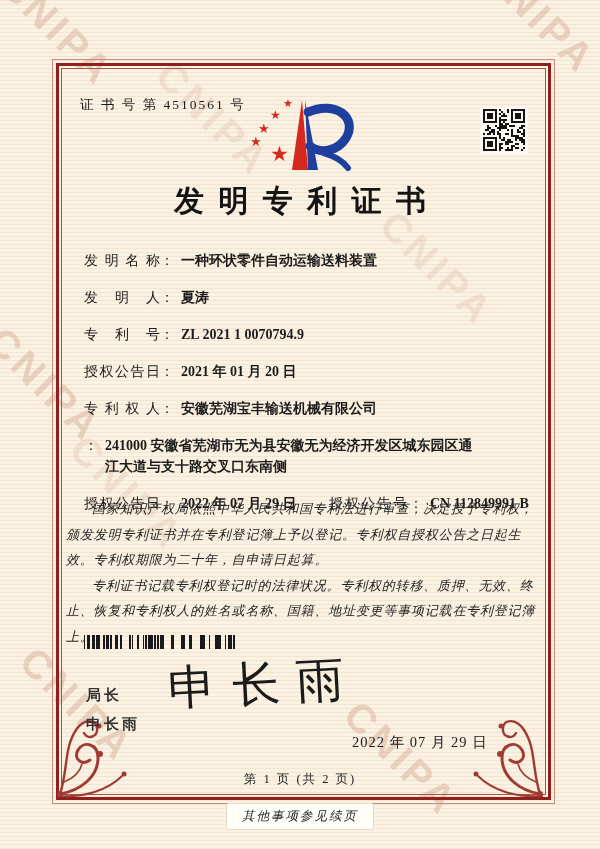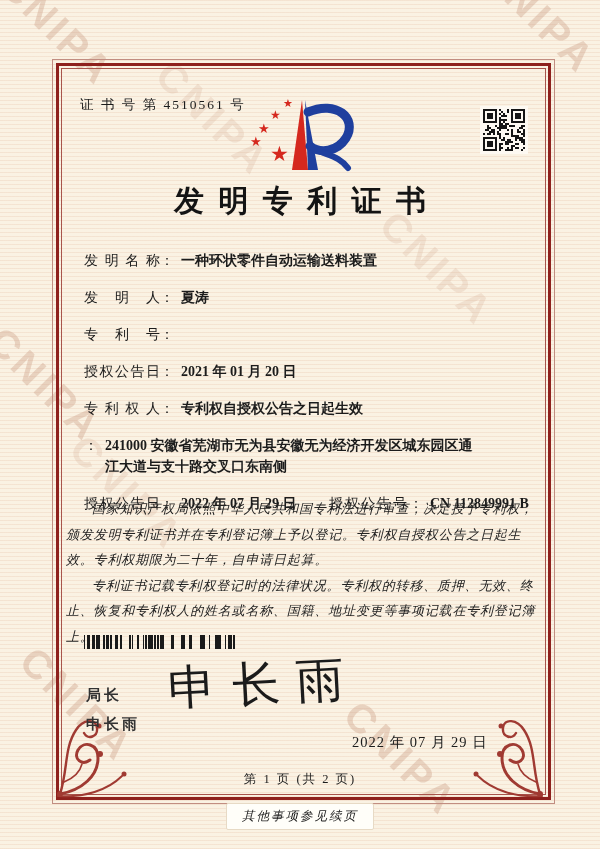--- a/index.html
+++ b/index.html
@@ -263,30 +263,31 @@
         <span class="val">一种环状零件自动运输送料装置</span>
     </div>
     <div class="row">
       <span class="lbl">发明人</span>
         <span class="colon">：</span>
         <span class="val">夏涛</span>
     </div>
     <div class="row">
       <span class="lbl">专利号</span>
         <span class="colon">：</span>
+        <span class="val">ZL 2021 1 0070794.9</span>
     </div>
     <div class="row">
       <span class="lbl">授权公告日</span>
         <span class="colon">：</span>
         <span class="val">2021 年 01 月 20 日</span>
     </div>
     <div class="row">
       <span class="lbl">专利权人</span>
         <span class="colon">：</span>
-        <span class="val">专利权自授权公告之日起生效</span>
+        <span class="val">安徽芜湖宝丰输送机械有限公司</span>
     </div>
     <div class="row">
         <span class="colon">：</span>
         <span class="val">241000 安徽省芜湖市无为县安徽无为经济开发区城东园区通江大道与支十路交叉口东南侧</span>
     </div>
     <div class="row grant">
       <span class="lbl">授权公告日</span>
         <span class="colon">：</span>
         <span class="val val1">2022 年 07 月 29 日</span>
       <span class="lbl2">授权公告号</span>

